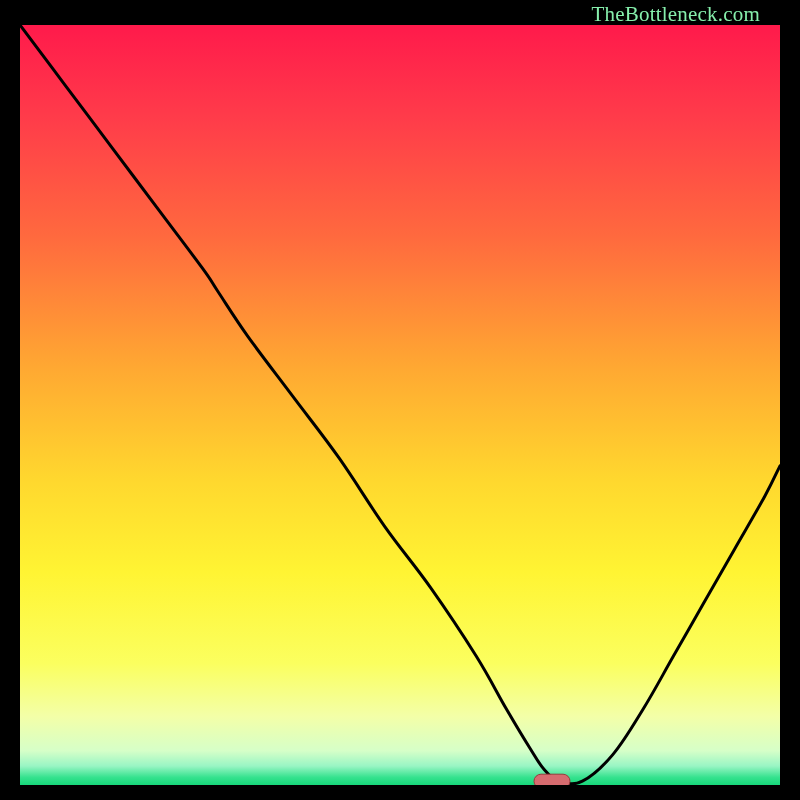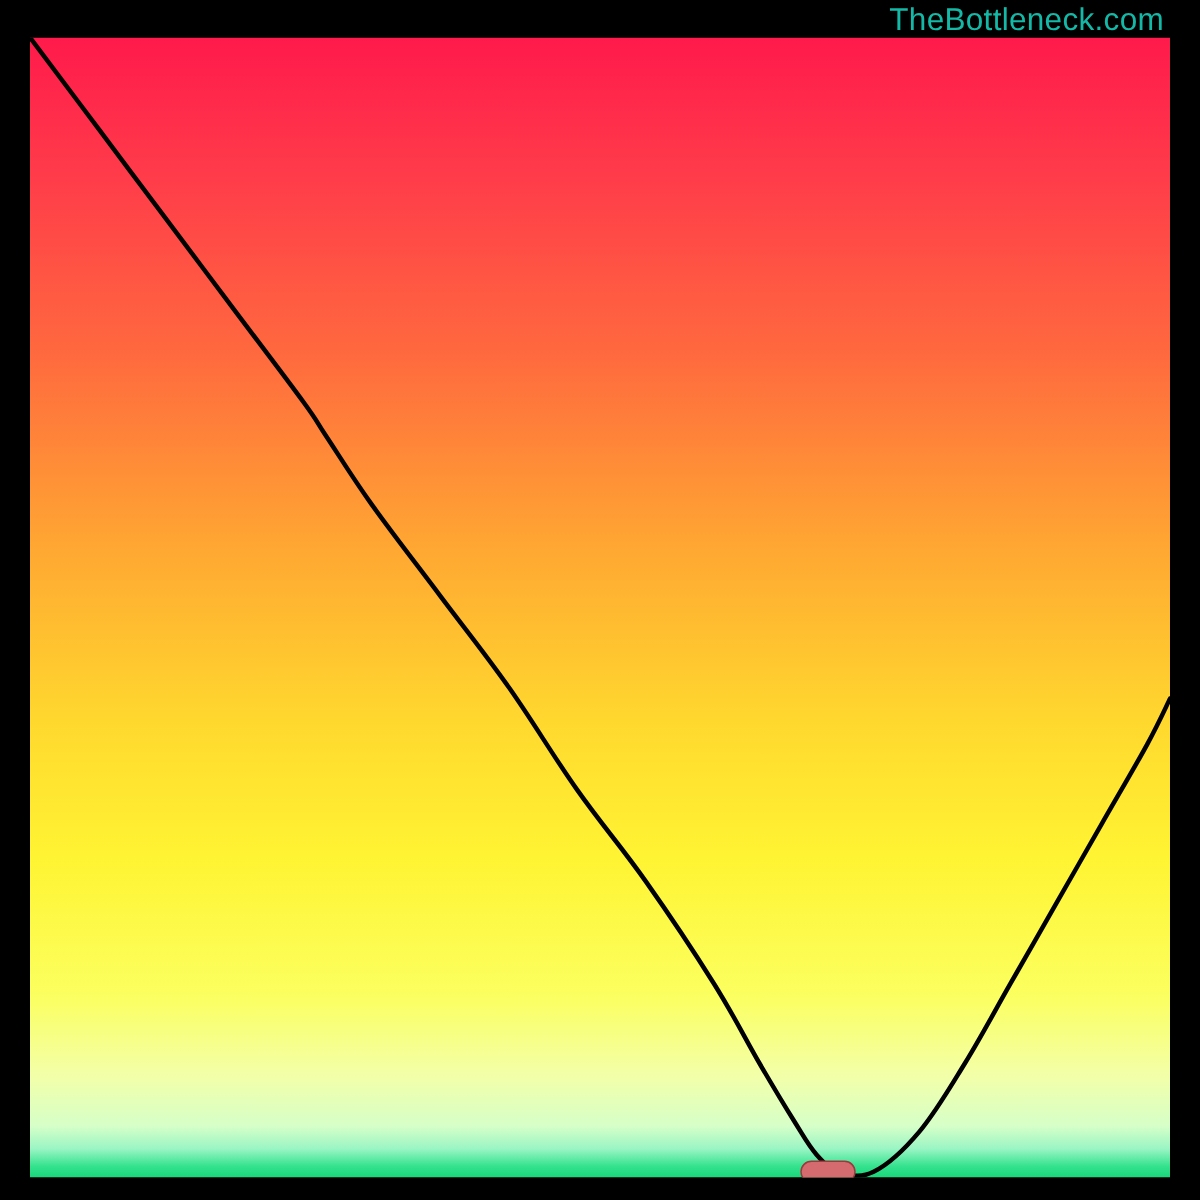--- a/index.html
+++ b/index.html
@@ -21,24 +21,24 @@
   .plot-area {
     position: absolute;
     left: 0;
     top: 0;
     width: 760px;
     height: 760px;
   }
   .watermark {
     position: absolute;
     top: 2px;
-    right: 24px;
-    font-family: Liberation Sans, sans-serif;
+    right: 40px;
+    font-family: Liberation Serif, serif;
     font-size: 21px;
-    color: #14b8a6;
+    color: #86efac;
     font-weight: 500;
     letter-spacing: 0.2px;
   }
 </style>
 </head>
 <body>
 
 <div class="watermark">TheBottleneck.com</div>
 
 <div class="frame">

